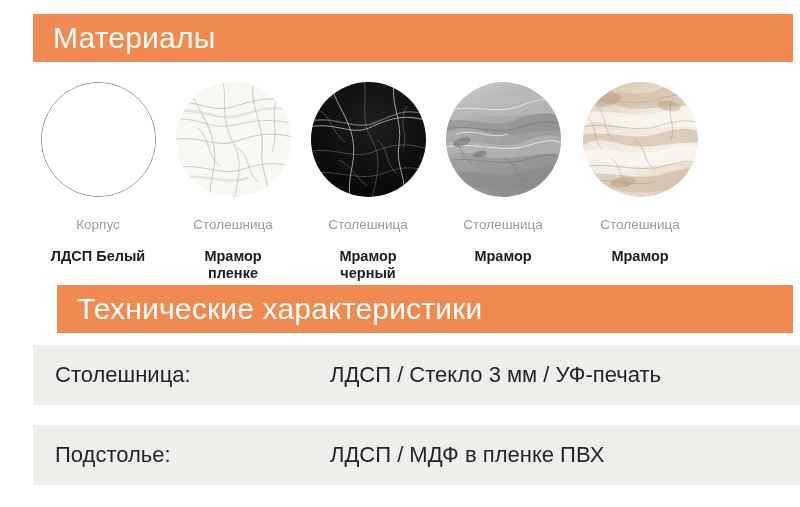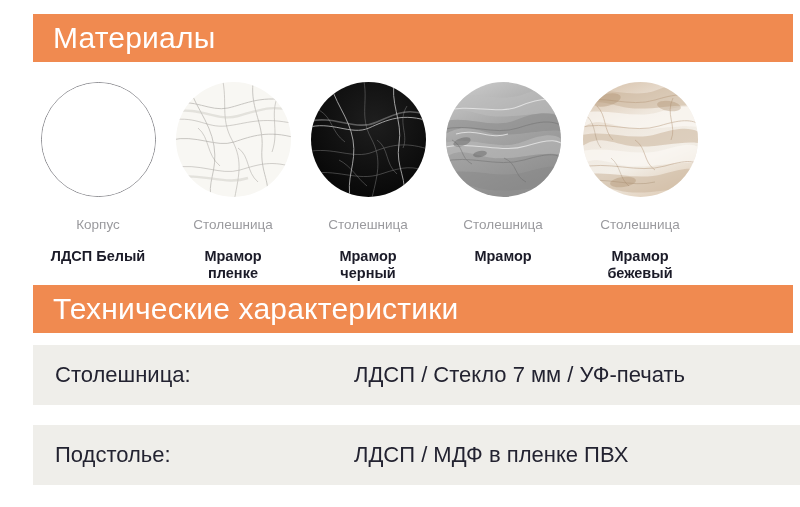--- a/index.html
+++ b/index.html
@@ -42,20 +42,21 @@
     letter-spacing: 0.2px;
     white-space: nowrap;
   }
   #header-materials {
     top: 14px;
     height: 48px;
   }
   #header-specs {
     top: 285px;
     height: 48px;
+    margin-left: 24px;
   }
 
   
   .swatches {
     position: absolute;
     top: 82px;
     left: 33px;
     width: 767px;
     height: 185px;
   }
@@ -105,21 +106,20 @@
   .spec-row {
     position: absolute;
     left: 33px;
     right: 0;
     height: 60px;
     background: #efeeea;
     display: flex;
     align-items: center;
     box-sizing: border-box;
     padding-left: 22px;
-    gap: 24px;
   }
   #spec-row-0 { top: 345px; }
   #spec-row-1 { top: 425px; align-items: center; }
 
   .spec-label {
     font-size: 22px;
     color: #232331;
     font-weight: 400;
     width: 275px;
     flex: none;
@@ -302,33 +302,32 @@
           <g fill="#a98a68" opacity="0.35">
             <ellipse cx="24" cy="18" rx="14" ry="6" transform="rotate(-14 24 18)"></ellipse>
             <ellipse cx="86" cy="24" rx="12" ry="5" transform="rotate(8 86 24)"></ellipse>
             <ellipse cx="40" cy="100" rx="13" ry="5" transform="rotate(-8 40 100)"></ellipse>
           </g>
         </svg>
       </div>
       <div class="swatch-caption">Столешница</div>
       <div class="swatch-name">
         <div>Мрамор</div>
-        <div>бежевый</div>
       </div>
     </div>
 
   </div>
 
   <div class="section-header" id="header-specs">
     <span class="section-title">Технические характеристики</span>
   </div>
 
   <div class="spec-row" id="spec-row-0">
     <span class="spec-label">Столешница:</span>
-    <span class="spec-value">ЛДСП / Стекло 7 мм / УФ-печать</span>
+    <span class="spec-value">ЛДСП / Стекло 3 мм / УФ-печать</span>
   </div>
 
   <div class="spec-row" id="spec-row-1">
     <span class="spec-label">Подстолье:</span>
     <span class="spec-value">ЛДСП / МДФ в пленке ПВХ</span>
   </div>
 
 </div>
 
 </body></html>

